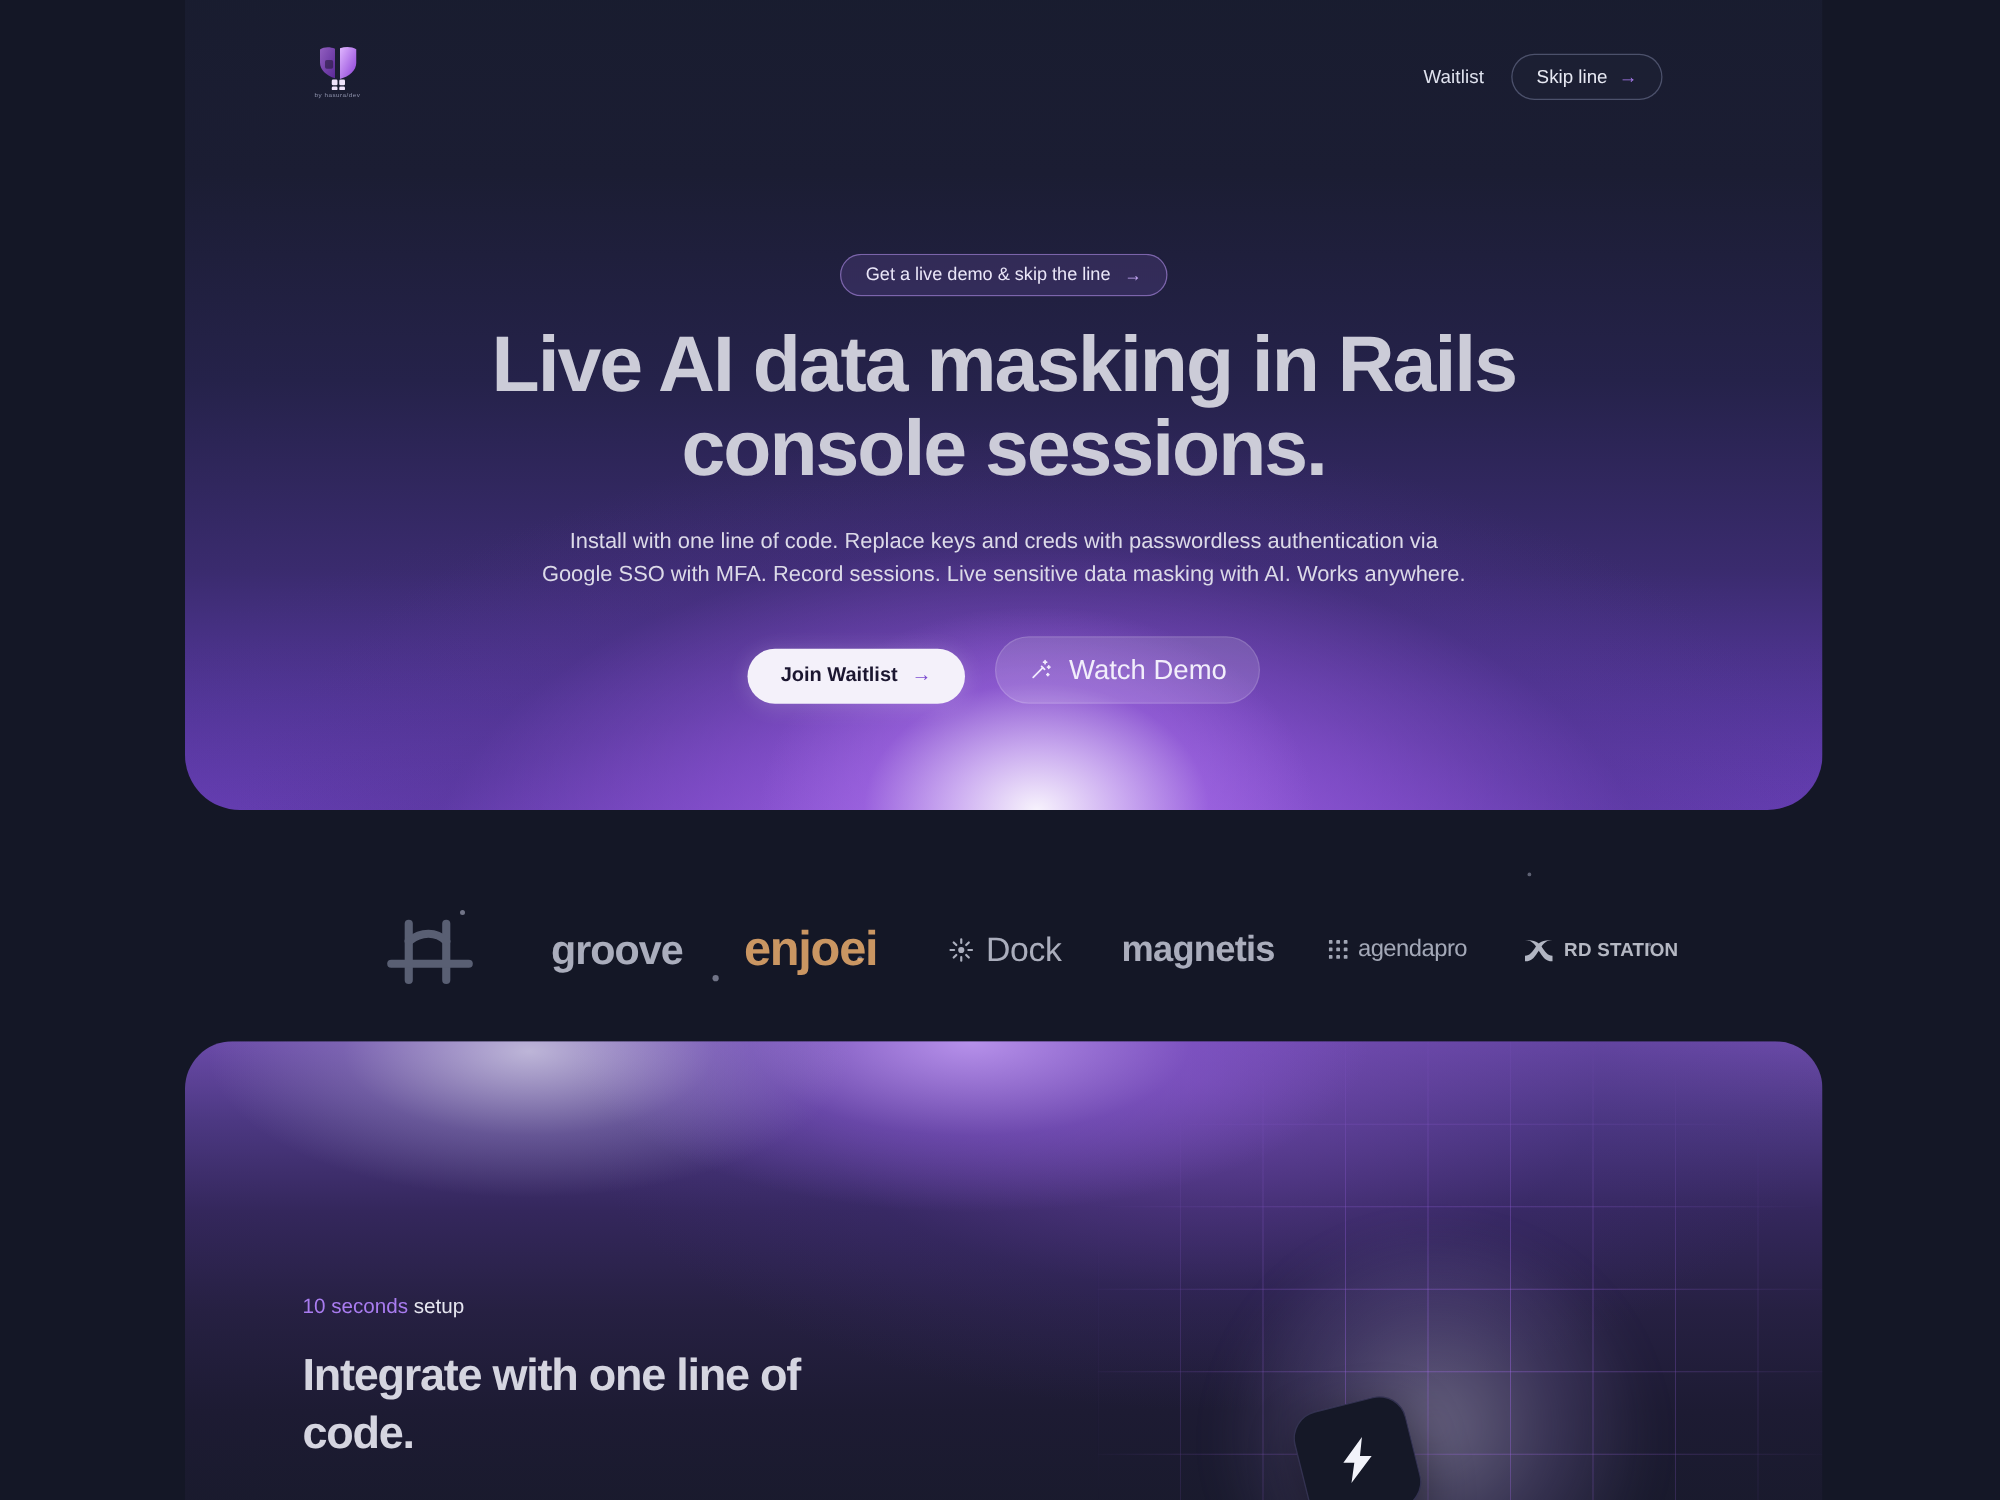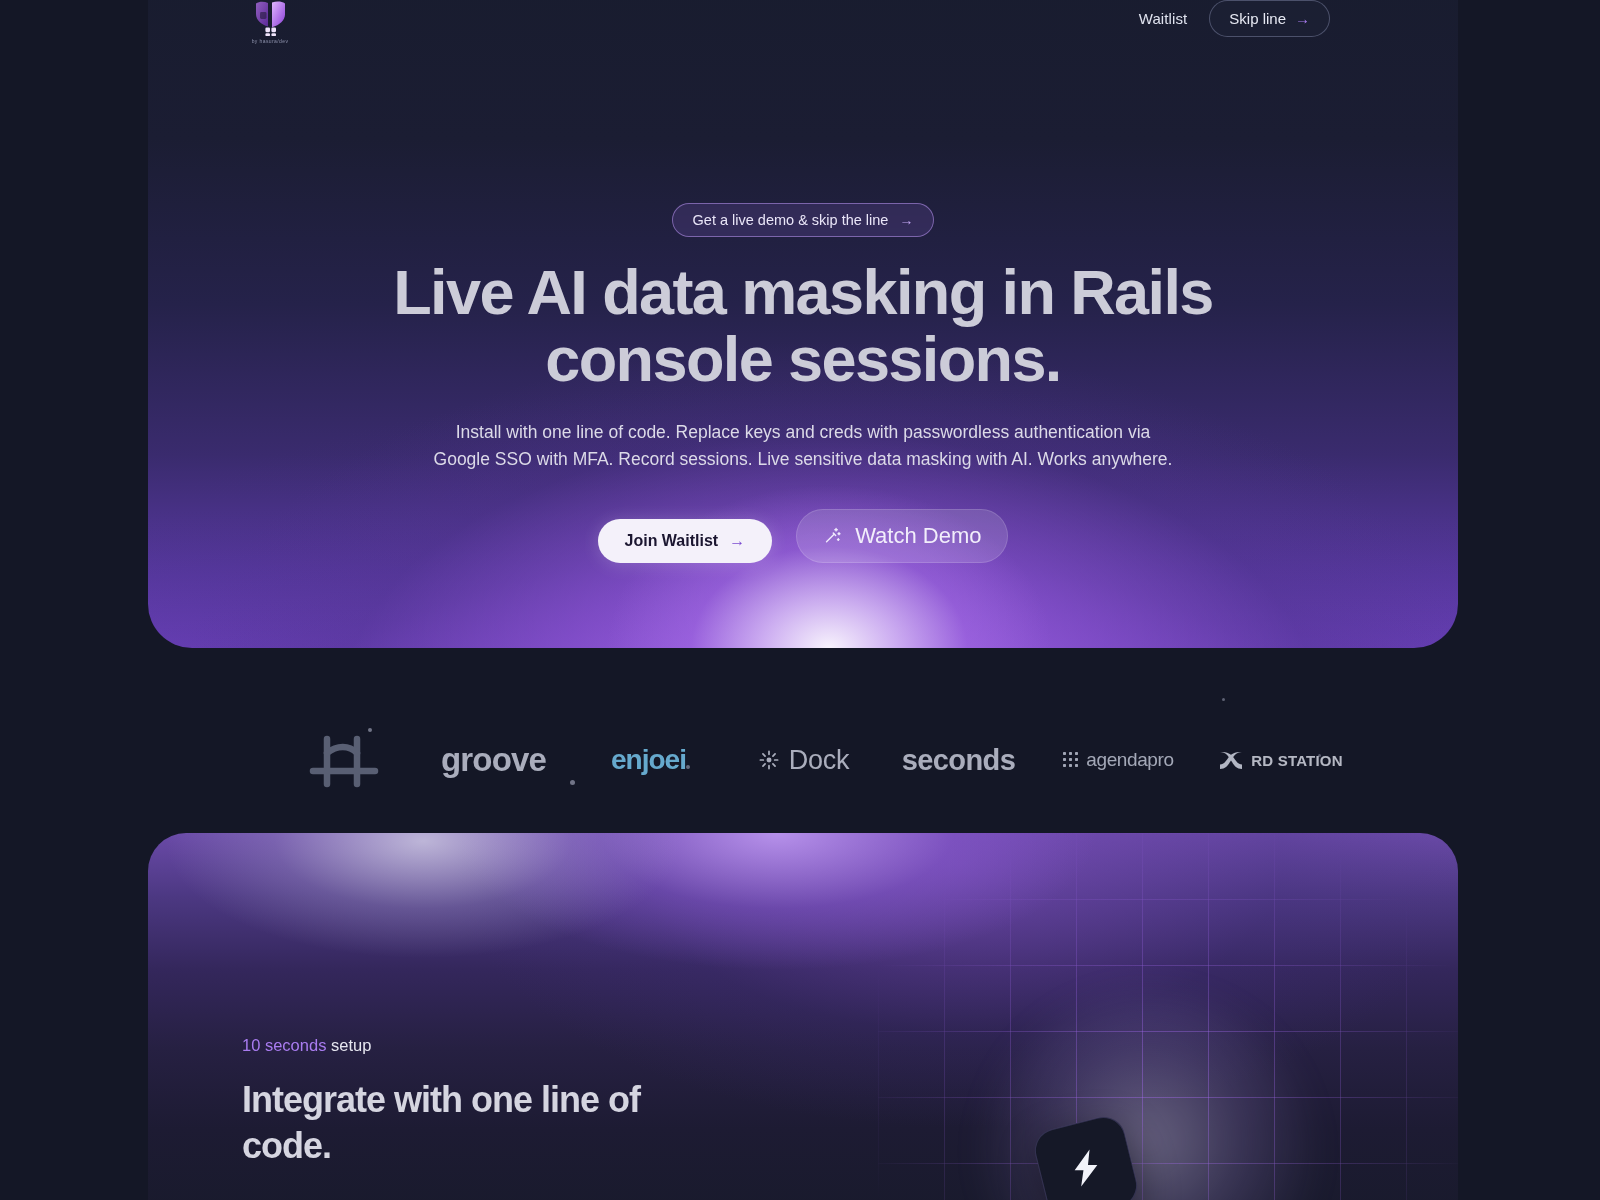--- a/index.html
+++ b/index.html
@@ -42,21 +42,21 @@
       radial-gradient(ellipse 760px 420px at 52% 108%, rgba(171,106,238,.95) 0%, rgba(143,85,214,.62) 38%, rgba(88,55,150,.22) 64%, rgba(30,28,64,0) 86%),
       radial-gradient(ellipse 1200px 560px at 50% 126%, rgba(124,73,196,.72) 0%, rgba(70,48,130,.30) 50%, rgba(26,26,56,0) 80%),
       linear-gradient(180deg, #181c2e 0%, #1b1d33 26%, #25224a 50%, #3a2b6e 72%, #55379c 88%, #6b40bb 100%);
   }
   #hero-inner { position:relative; width:100%; height:100%; }
 
   
   #nav {
     position:absolute; left:0; top:0; width:1600px; height:80px;
     z-index:40;
-    display:flex; align-items:flex-start; justify-content:space-between;
+    display:flex; align-items:flex-end; justify-content:space-between;
     padding:0 270px 0 248px;
   }
   #brand { display:flex; flex-direction:column; align-items:center; gap:2px; }
   .brand-mark { position:relative; width:44px; height:36px; }
   .brand-sub {
     font-size:5px; letter-spacing:.4px; color:#8f93ad; white-space:nowrap;
     transform:scaleY(.9);
   }
   #nav-right { display:flex; align-items:center; gap:22px; }
   #nav-waitlist {
@@ -285,36 +285,36 @@
         <path d="M8 40 h62"></path>
         <path d="M22 22 C32 14 44 14 52 22"></path>
       </svg>
     </div>
 
     <div class="logo-item" style="width:150px;">
       <span class="logo-txt" style="font-size:33px;color:#d4d8e6;letter-spacing:-.8px;">groove</span>
     </div>
 
     <div class="logo-item" style="width:160px;">
-      <span class="logo-txt" style="font-size:28px;color:#7dd3fc;letter-spacing:-1px;">enjoei</span>
+      <span class="logo-txt" style="font-size:39px;color:#fdba74;letter-spacing:-1px;">enjoei</span>
     </div>
 
     <div class="logo-item" style="width:150px;gap:9px;">
       <span style="display:inline-flex;">
         <svg width="22" height="22" viewBox="0 0 24 24" fill="none" stroke="#d4d8e6" stroke-width="1.9" stroke-linecap="round">
           <circle cx="12" cy="12" r="2.7" fill="#d4d8e6" stroke="none"></circle>
           <path d="M12 2.6 v3.2 M12 18.2 v3.2 M2.6 12 h3.2 M18.2 12 h3.2"></path>
           <path d="M5.4 5.4 l2.3 2.3 M16.3 16.3 l2.3 2.3 M18.6 5.4 l-2.3 2.3 M7.7 16.3 l-2.3 2.3"></path>
         </svg>
       </span>
       <span style="font-size:27px;color:#d4d8e6;font-weight:400;letter-spacing:-.3px;">Dock</span>
     </div>
 
     <div class="logo-item" style="width:160px;">
-      <span class="logo-txt" style="font-size:29px;color:#d4d8e6;letter-spacing:-.6px;">seconds</span>
+      <span class="logo-txt" style="font-size:29px;color:#d4d8e6;letter-spacing:-.6px;">magnetis</span>
     </div>
 
     <div class="logo-item" style="width:160px;gap:7px;">
       <span style="display:inline-flex;">
         <svg width="16" height="16" viewBox="0 0 16 16" fill="#c8cddd">
           <rect x="0" y="0" width="3" height="3" rx=".7"></rect>
             <rect x="6" y="0" width="3" height="3" rx=".7"></rect>
             <rect x="12" y="0" width="3" height="3" rx=".7"></rect>
           <rect x="0" y="6" width="3" height="3" rx=".7"></rect>
             <rect x="6" y="6" width="3" height="3" rx=".7"></rect>

